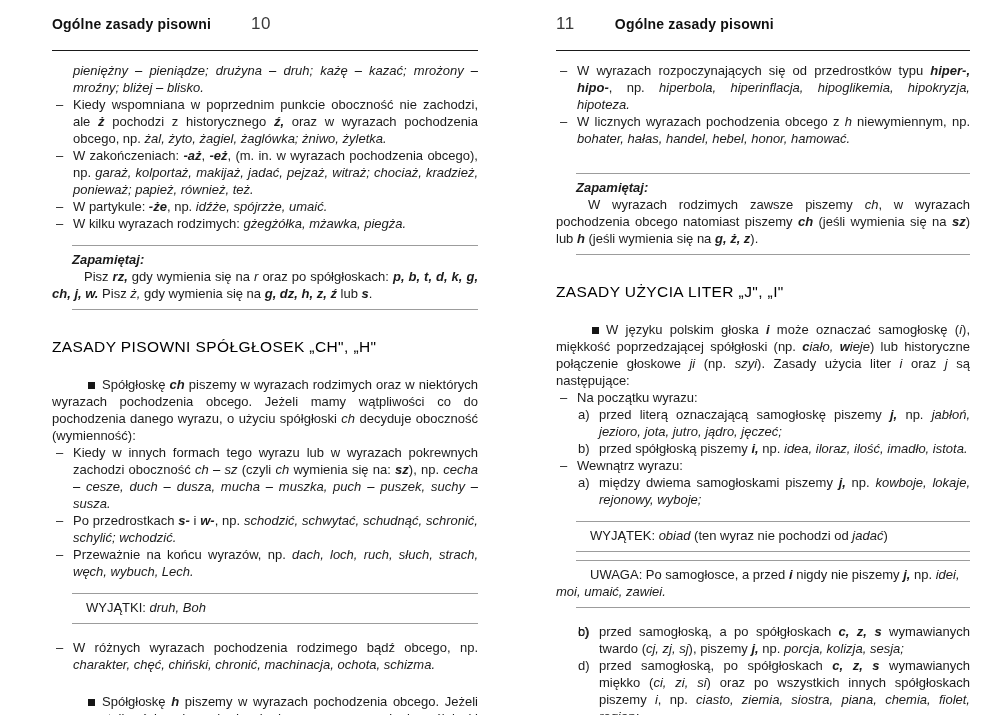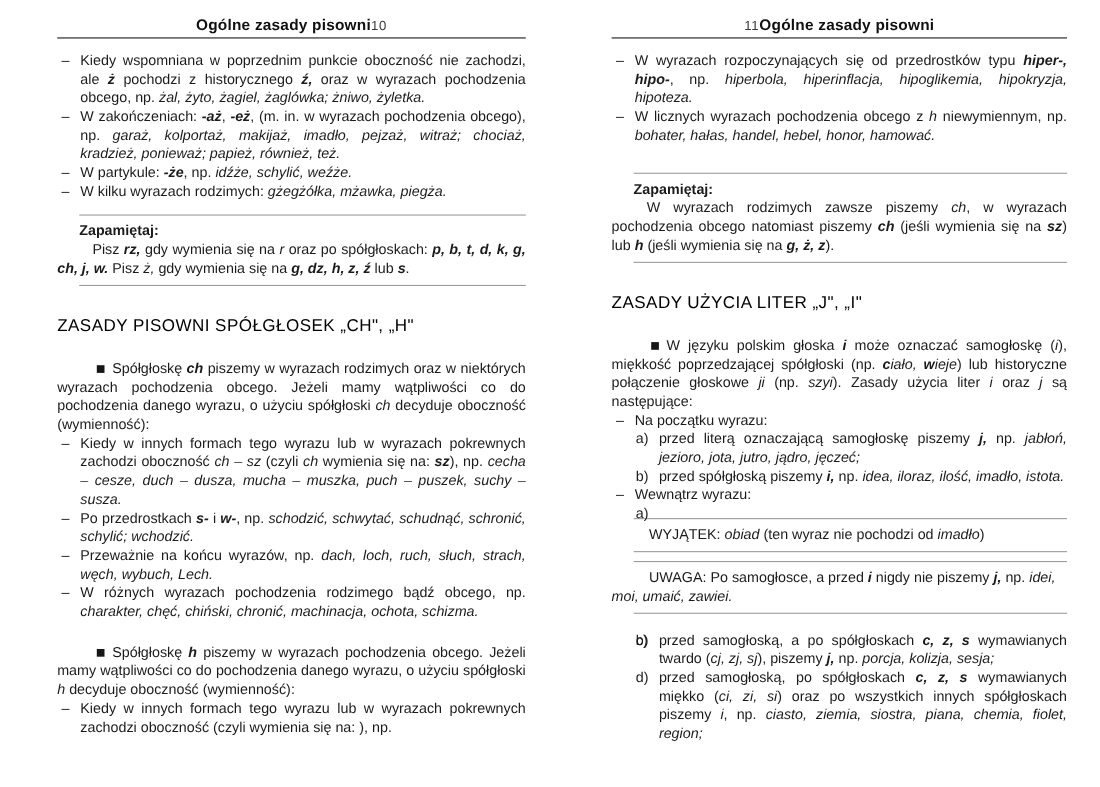--- a/index.html
+++ b/index.html
@@ -8,25 +8,25 @@
     width:1000px;height:715px;position:relative;overflow:hidden;
     background:#ffffff;color:#1b1b1b;
     font-family:"Liberation Sans",sans-serif;
     -webkit-font-smoothing:antialiased;
   }
   .page{position:absolute;top:14px;}
   #pageL{left:52px;width:426px;}
   #pageR{left:556px;width:414px;}
 
   .phead{
-    display:flex;justify-content:center;align-items:baseline;
-    border-bottom:1.7px solid #1a1a1a;padding-bottom:4px;
+    display:flex;justify-content:flex-start;align-items:baseline;
+    border-bottom:1.7px solid #1a1a1a;padding-bottom:16px;gap:40px;
   }
   .ptitle{font-weight:700;font-size:14px;letter-spacing:.2px;color:#101010;}
-  .pnum{font-size:12px;color:#3a3a3a;letter-spacing:.6px;}
+  .pnum{font-size:17px;color:#3a3a3a;letter-spacing:.6px;}
 
   .content{margin-top:11px;font-size:13px;line-height:17px;hyphens:auto;}
   .content p{margin:0;text-align:justify;}
 
   
   .cont{margin-left:21px;}
   .dash{position:relative;padding-left:21px;}
   .dash > .mk{position:absolute;left:4px;top:0;}
   .alpha{position:relative;padding-left:43px;}
   .alpha > .mk{position:absolute;left:22px;top:0;}
@@ -36,21 +36,21 @@
 
   h2{
     font-size:15.5px;line-height:19px;font-weight:400;letter-spacing:.4px;
     color:#000;margin:27px 0 15px 0;
   }
 
   
   .note{margin:13px 0 17px 0;}
   #pageR .note{margin:26px 0 25px 0;}
   .nrule{border-top:1.4px solid #9c9c9c;height:0;margin-left:20px;}
-  .nlabel{font-weight:700;margin-left:20px;padding-top:5px;}
+  .nlabel{font-weight:700;margin-left:20px;padding-top:5px;font-style:italic;}
   .nbody{text-indent:32px;padding-bottom:7px;}
 
   
   .xbox{margin:13px 0 15px 0;}
   .xbox + .xbox{margin-top:-7px;}
   .xbody{margin-left:6px;text-indent:34px;padding:5px 0 7px 0;text-align:left !important;}
 
   
   .ri{font-style:italic;}
   .rbi{font-style:italic;font-weight:700;}
@@ -59,31 +59,34 @@
 </style>
 </head>
 <body>
 
 <div class="page" id="pageL">
   <div class="phead">
     <span class="ptitle">Ogólne zasady pisowni</span>
     <span class="pnum">10</span>
   </div>
   <div class="content">
+      <div class="blk cont">
+        <p><span class="ri">pieniężny – pieniądze; drużyna – druh; każę – kazać; mrożony – mroźny; bliżej – blisko.</span></p>
+      </div>
       <div class="blk dash">
         <span class="mk">–</span>
         <p>Kiedy wspomniana w poprzednim punkcie oboczność nie zachodzi, ale <span class="rbi">ż</span> pochodzi z historycznego <span class="rbi">ź,</span> oraz w wyrazach pochodzenia obcego, np. <span class="ri">żal, żyto, żagiel, żaglówka; żniwo, żyletka.</span></p>
       </div>
       <div class="blk dash">
         <span class="mk">–</span>
-        <p>W zakończeniach: <span class="rbi">-aż</span>, <span class="rbi">-eż</span>, (m. in. w wyrazach pochodzenia obcego), np. <span class="ri">garaż, kolportaż, makijaż, imadło, pejzaż, witraż; chociaż, kradzież, ponieważ; papież, również, też.</span></p>
+        <p>W zakończeniach: <span class="rbi">-aż</span>, <span class="rbi">-eż</span>, (m. in. w wyrazach pochodzenia obcego), np. <span class="ri">garaż, kolportaż, makijaż, jadać, pejzaż, witraż; chociaż, kradzież, ponieważ; papież, również, też.</span></p>
       </div>
       <div class="blk dash">
         <span class="mk">–</span>
-        <p>W partykule: <span class="rbi">-że</span>, np. <span class="ri">idźże, schylić, weźże.</span></p>
+        <p>W partykule: <span class="rbi">-że</span>, np. <span class="ri">idźże, spójrzże, umaić.</span></p>
       </div>
       <div class="blk dash">
         <span class="mk">–</span>
         <p>W kilku wyrazach rodzimych: <span class="ri">gżegżółka, mżawka, piegża.</span></p>
       </div>
       <div class="note">
         <div class="nrule"></div>
         <div class="nlabel">Zapamiętaj:</div>
         <p class="nbody">Pisz <span class="rbi">rz,</span> gdy wymienia się na <span class="ri">r</span> oraz po spółgłoskach: <span class="rbi">p, b, t, d, k, g, ch, j, w.</span> Pisz <span class="ri">ż,</span> gdy wymienia się na <span class="rbi">g, dz, h, z, ź</span> lub <span class="rbi">s</span>.</p>
         <div class="nrule"></div>
@@ -96,20 +99,25 @@
         <span class="mk">–</span>
         <p>Kiedy w innych formach tego wyrazu lub w wyrazach pokrewnych zachodzi oboczność <span class="ri">ch – sz</span> (czyli <span class="ri">ch</span> wymienia się na: <span class="rbi">sz</span>), np. <span class="ri">cecha – cesze, duch – dusza, mucha – muszka, puch – puszek, suchy – susza.</span></p>
       </div>
       <div class="blk dash">
         <span class="mk">–</span>
         <p>Po przedrostkach <span class="rbi">s-</span> i <span class="rbi">w-</span>, np. <span class="ri">schodzić, schwytać, schudnąć, schronić, schylić; wchodzić.</span></p>
       </div>
       <div class="blk dash">
         <span class="mk">–</span>
         <p>Przeważnie na końcu wyrazów, np. <span class="ri">dach, loch, ruch, słuch, strach, węch, wybuch, Lech.</span></p>
+      </div>
+      <div class="xbox">
+        <div class="nrule"></div>
+        <p class="xbody"><span class="rb">WYJĄTKI: </span><span class="ri">druh, Boh</span></p>
+        <div class="nrule"></div>
       </div>
       <div class="blk dash">
         <span class="mk">–</span>
         <p>W różnych wyrazach pochodzenia rodzimego bądź obcego, np. <span class="ri">charakter, chęć, chiński, chronić, machinacja, ochota, schizma.</span></p>
       </div>
       <div class="blk sq">
         <p><span class="sqmark"></span>Spółgłoskę <span class="rbi">h</span> piszemy w wyrazach pochodzenia obcego. Jeżeli mamy wątpliwości co do pochodzenia danego wyrazu, o użyciu spółgłoski <span class="ri">h</span> decyduje oboczność (wymienność):</p>
       </div>
       <div class="blk dash">
         <span class="mk">–</span>
@@ -153,24 +161,25 @@
       <div class="blk alpha">
         <span class="mk">b)</span>
         <p>przed spółgłoską piszemy <span class="rbi">i,</span> np. <span class="ri">idea, iloraz, ilość, imadło, istota.</span></p>
       </div>
       <div class="blk dash">
         <span class="mk">–</span>
         <p>Wewnątrz wyrazu:</p>
       </div>
       <div class="blk alpha">
         <span class="mk">a)</span>
+        <p>między dwiema samogłoskami piszemy <span class="rbi">j,</span> np. <span class="ri">kowboje, lokaje, rejonowy, wyboje;</span></p>
       </div>
       <div class="xbox">
         <div class="nrule"></div>
-        <p class="xbody"><span class="rb">WYJĄTEK: </span><span class="ri">obiad</span> (ten wyraz nie pochodzi od <span class="ri">imadło</span>)</p>
+        <p class="xbody"><span class="rb">WYJĄTEK: </span><span class="ri">obiad</span> (ten wyraz nie pochodzi od <span class="ri">jadać</span>)</p>
         <div class="nrule"></div>
       </div>
       <div class="xbox">
         <div class="nrule"></div>
         <p class="xbody"><span class="rb">UWAGA: </span>Po samogłosce, a przed <span class="rbi">i</span> nigdy <span class="ru">nie</span> piszemy <span class="rbi">j,</span> np. <span class="ri">idei, moi, umaić, zawiei.</span></p>
         <div class="nrule"></div>
       </div>
       <div class="blk alpha">
         <span class="mk">b)</span>
       </div>

